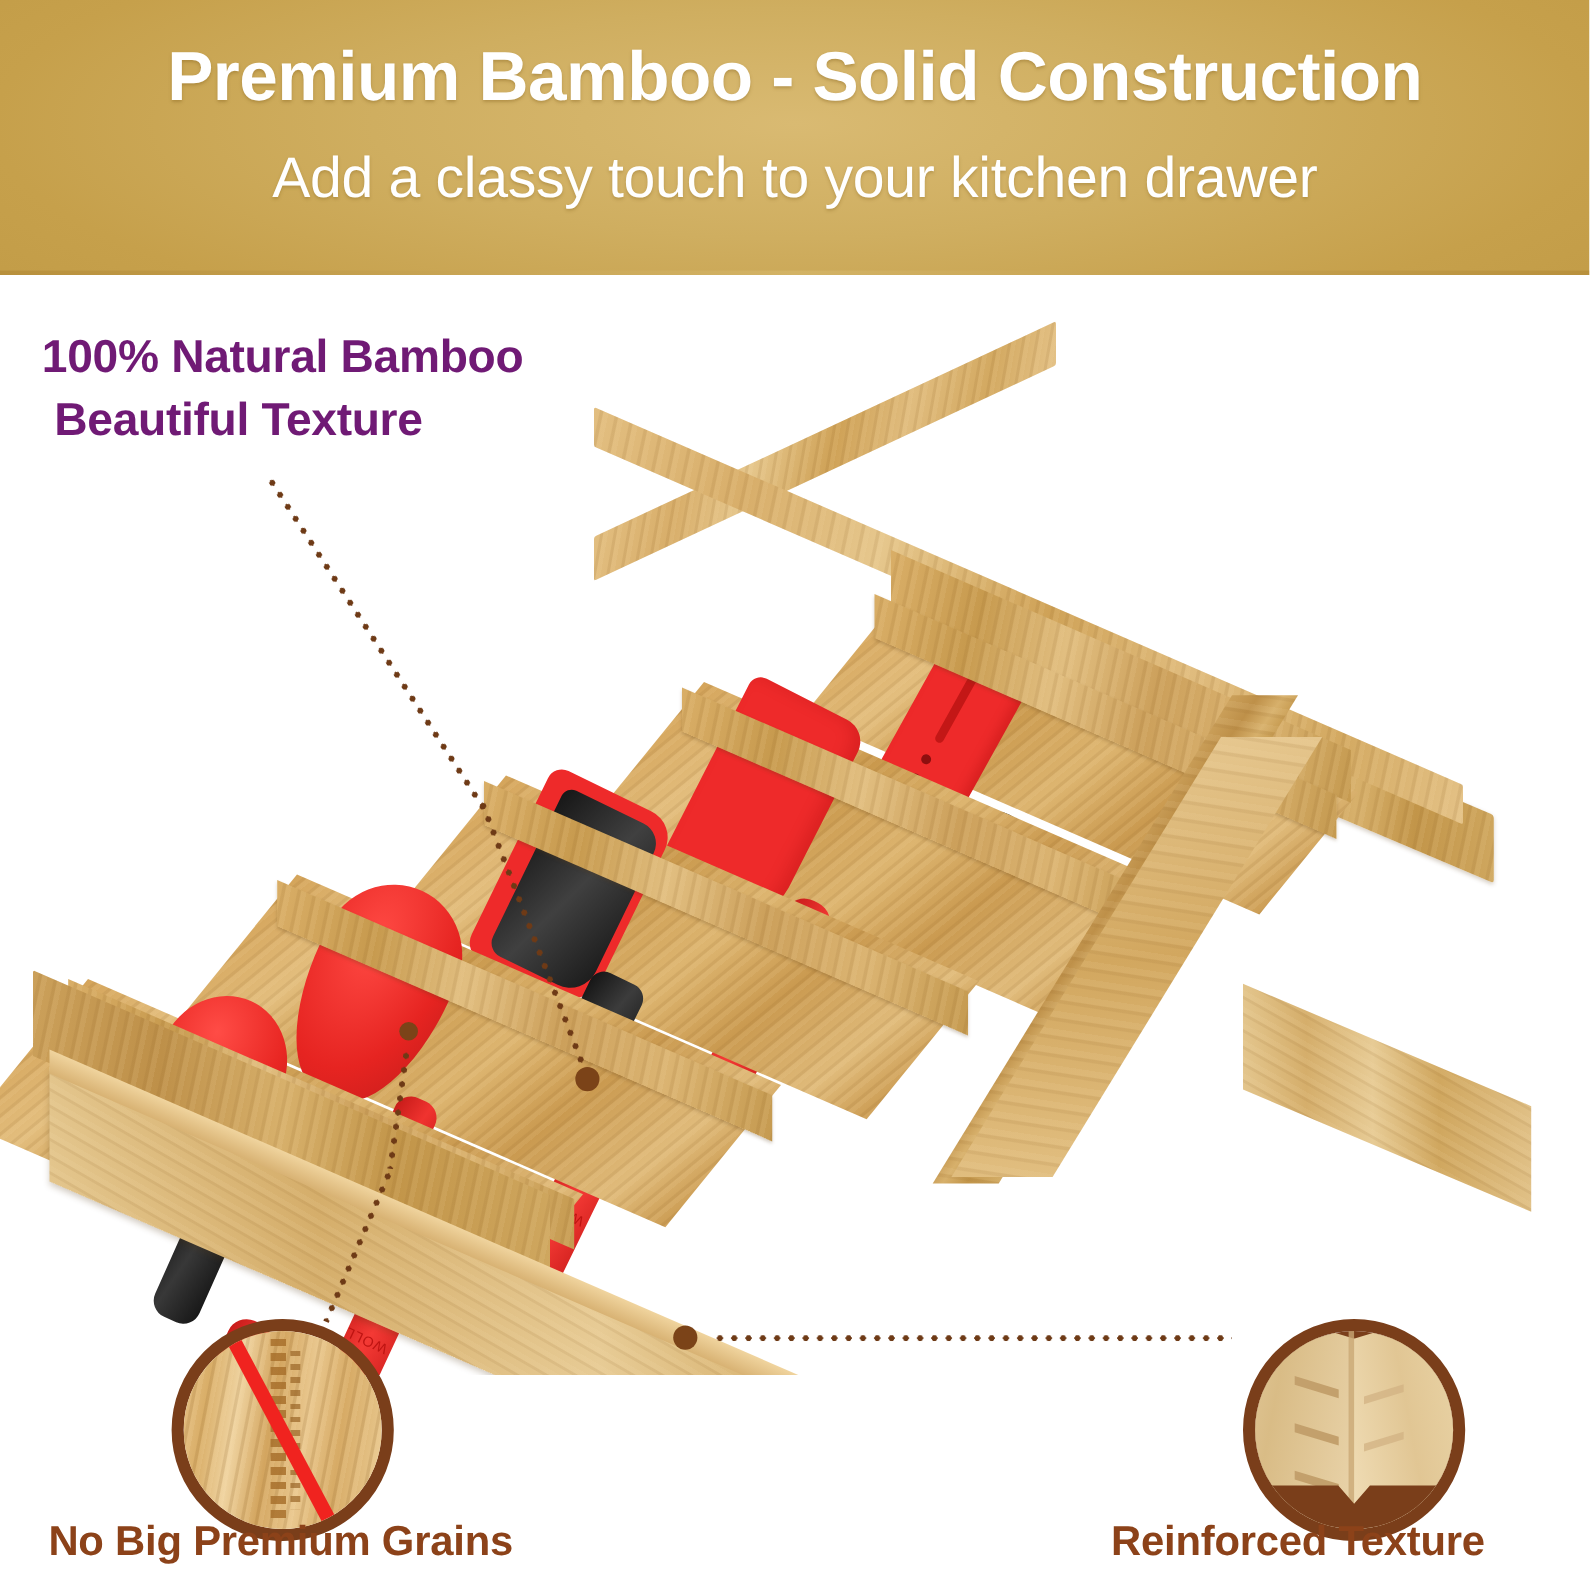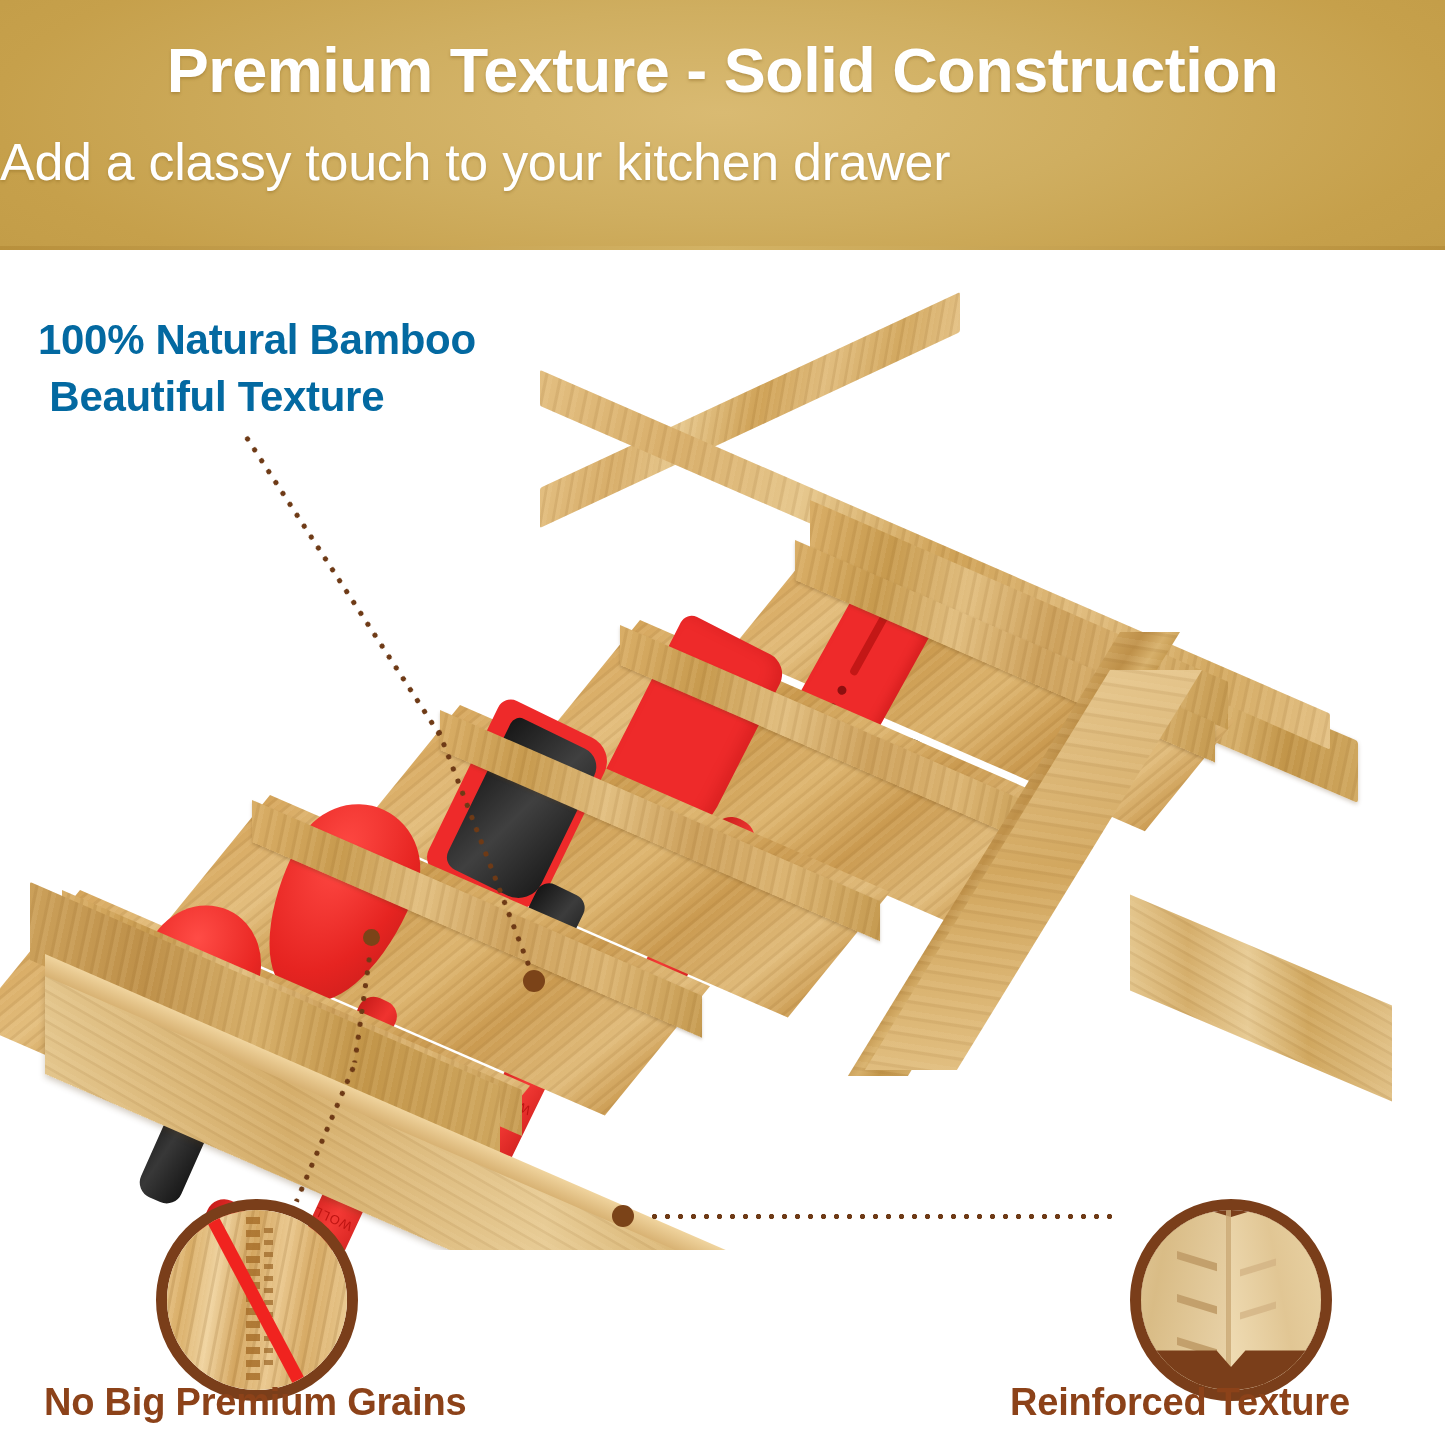--- a/index.html
+++ b/index.html
@@ -19,30 +19,30 @@
     content:"";position:absolute;left:0;bottom:0;width:100%;height:4px;
     background:linear-gradient(to right,#B8903C,#D3B365,#B8903C);
   }
   .banner-title{
     position:absolute;left:0;top:34px;width:100%;text-align:center;
     font-size:63px;font-weight:bold;color:#FFFFFF;letter-spacing:-0.5px;
     text-shadow:0 2px 3px rgba(120,85,20,.35);
     font-stretch:condensed;white-space:nowrap;
   }
   .banner-sub{
-    position:absolute;left:0;top:132px;width:100%;text-align:left;
+    position:absolute;left:0;top:132px;width:100%;text-align:center;
     font-size:52px;font-weight:normal;color:#FFFFFF;letter-spacing:-0.3px;
     text-shadow:0 2px 3px rgba(120,85,20,.30);
     white-space:nowrap;
   }
 
   
   .ann-topleft{
-    position:absolute;left:38px;top:312px;
-    font-size:42px;font-weight:bold;color:#0369a1;line-height:1.35;
+    position:absolute;left:38px;top:296px;
+    font-size:42px;font-weight:bold;color:#701a75;line-height:1.35;
     letter-spacing:-0.3px;white-space:pre;
   }
   .cap{
     position:absolute;font-size:38px;font-weight:bold;color:#8C4219;
     white-space:nowrap;letter-spacing:-0.2px;
   }
   .cap-left{left:44px;top:1381px;}
   .cap-right{left:1010px;top:1381px;}
 
   
@@ -82,21 +82,21 @@
   .circ-right{left:1130px;top:1199px;width:180px;height:180px;border:11px solid #7A3E1A;}
   .circ-inner{position:absolute;inset:0;}
 
   .slash{position:absolute;left:-10%;top:-8%;width:150%;height:13px;background:#F0231F;
          transform:rotate(62deg);transform-origin:50% 50%;top:48%;left:-25%;}
 </style>
 </head>
 <body>
 
 <div class="banner">
-  <div class="banner-title">Premium Texture - Solid Construction</div>
+  <div class="banner-title">Premium Bamboo - Solid Construction</div>
   <div class="banner-sub">Add a classy touch to your kitchen drawer</div>
 </div>
 
 <div class="ann-topleft">100% Natural Bamboo
  Beautiful Texture</div>
 
 <div class="stage">
 
   <div class="piece wood-side" style="left:1118px;top:440px;width:240px;height:62px;
               transform:skewY(23deg);border-radius:3px;box-shadow:0 2px 4px rgba(90,60,20,.25);">

